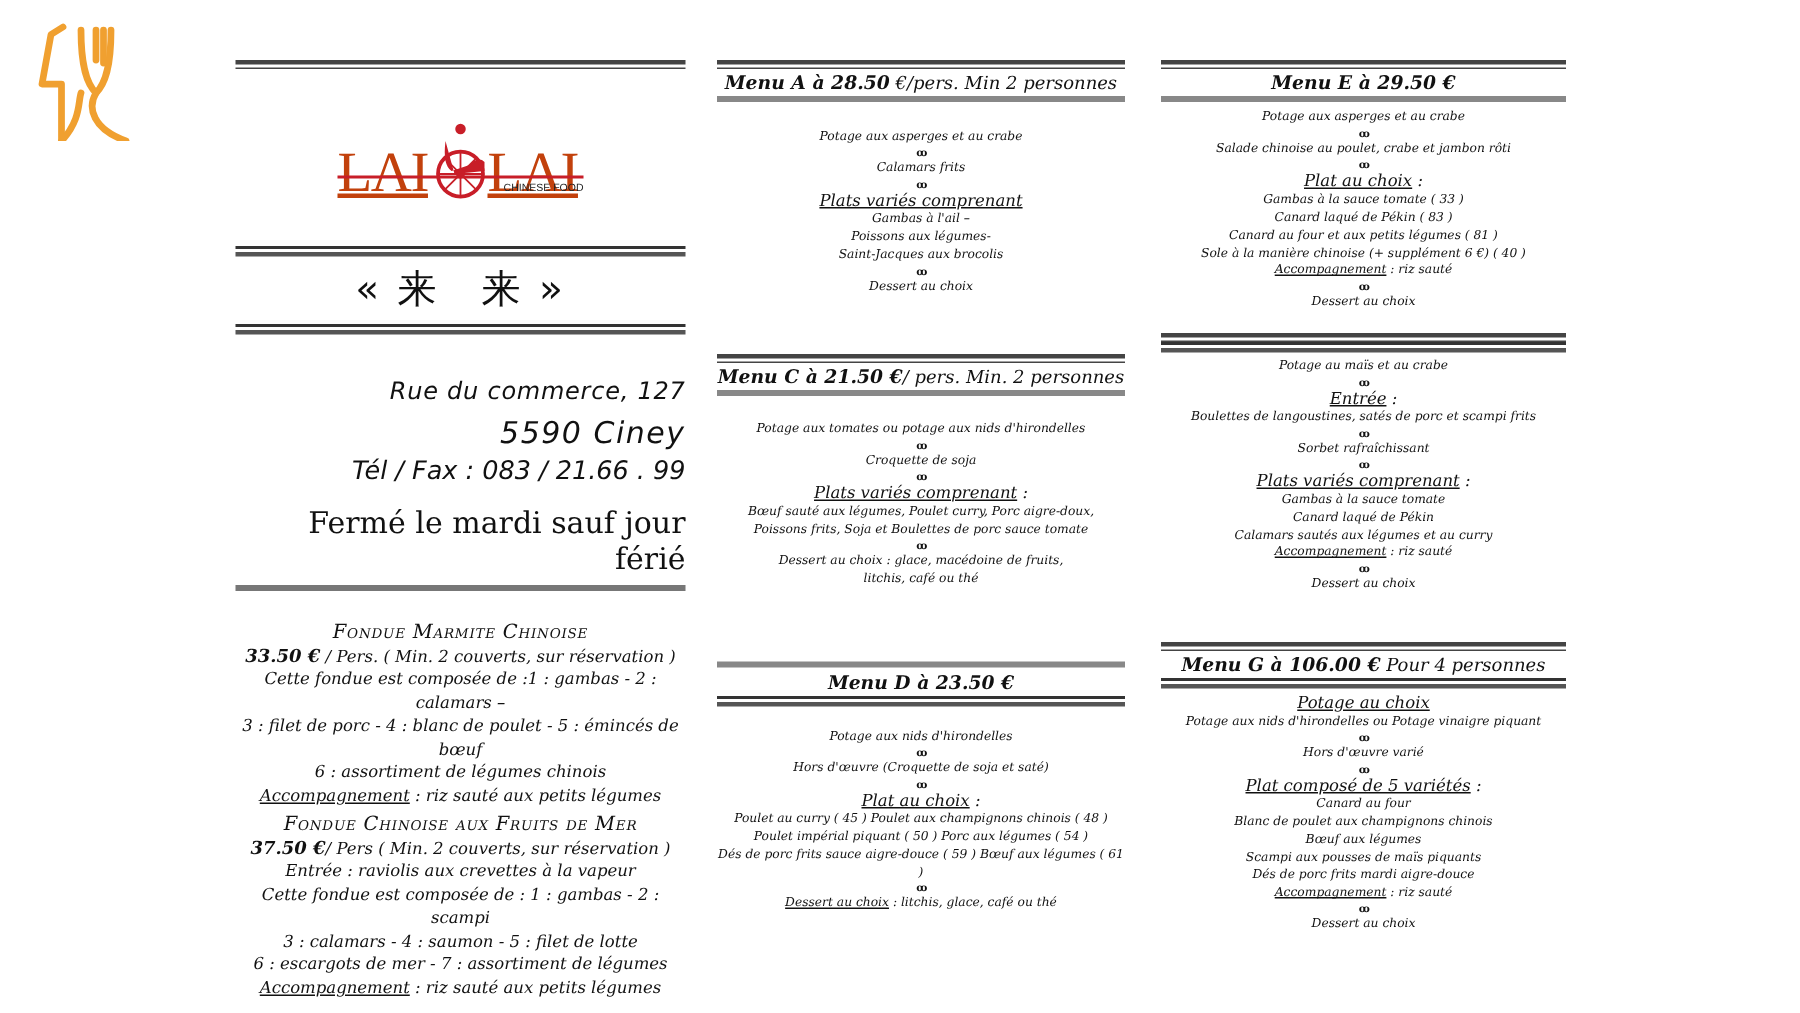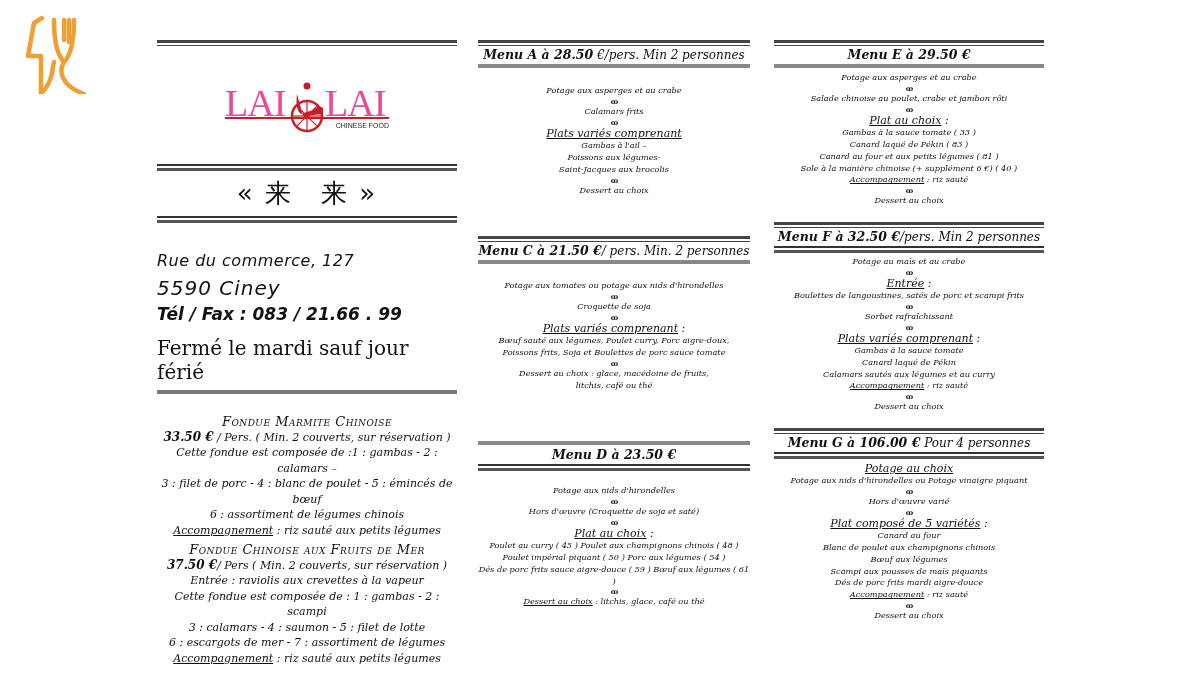--- a/index.html
+++ b/index.html
@@ -13,30 +13,30 @@
   .col-mid { left: 478px; width: 272px; }
   .col-right { left: 774px; width: 270px; }
 
   
   .rule { height: 6px; border-top: 3px solid #444; border-bottom: 1.5px solid #444; }
   .rule.thick { height: 7px; border-top: 2px solid #333; border-bottom: 3px solid #555; }
   .rule.grey { height: 5px; border-top: 4px solid #888; border-bottom: none; }
 
   .brand { text-align: center; height: 118px; position: relative; }
   .brand-logo { position: absolute; left: 68px; top: 38px; width: 164px; height: 58px; }
-  .brand-text { position: absolute; top: 0; font-family: "Liberation Serif", serif; font-size: 38px; color: #ec4899; letter-spacing: -1px; line-height: 1; }
+  .brand-text { position: absolute; top: 12px; font-family: "Liberation Serif", serif; font-size: 38px; color: #c2410c; letter-spacing: -1px; line-height: 1; text-decoration: underline; }
   .brand-sub { position: absolute; right: 0; top: 38px; font-family: "Liberation Sans", sans-serif; font-size: 7px; color: #222; }
   .brand-underline { position: absolute; left: 0; right: 0; top: 33px; height: 1.5px; background: #c81e28; }
 
   .chinese { text-align: center; font-size: 26px; line-height: 34px; margin: 5px 0 6px; letter-spacing: 2px; font-family: "DejaVu Sans", sans-serif; }
 
-  .addr { text-align: left; margin-top: 28px; font-family: "DejaVu Sans", sans-serif; }
+  .addr { text-align: right; margin-top: 28px; font-family: "DejaVu Sans", sans-serif; }
   .addr-1 { font-size: 16px; font-style: italic; letter-spacing: 0.5px; }
   .addr-2 { font-size: 20px; font-style: italic; margin-top: 6px; letter-spacing: 1px; }
-  .addr-3 { font-size: 17px; font-style: italic; font-weight: bold; margin-top: 4px; }
+  .addr-3 { font-size: 17px; font-style: italic; font-weight: normal; margin-top: 4px; }
   .addr-4 { font-size: 20px; margin-top: 12px; font-family: "DejaVu Serif", serif; }
   .addr-rule { height: 4px; background: #777; margin-top: 6px; }
 
   .fondue { text-align: center; font-style: italic; font-size: 11px; line-height: 15.5px; }
   .fondue-title { font-variant: small-caps; font-size: 13px; letter-spacing: 0.5px; }
   .fondue-price b { font-size: 12px; }
   .u { text-decoration: underline; }
 
   .menu-head { text-align: center; font-style: italic; font-size: 12px; line-height: 16px; padding: 1px 0; }
   .menu-head b { font-size: 12.5px; }
@@ -186,21 +186,20 @@
       <div>Canard au four et aux petits légumes ( 81 )</div>
       <div>Sole à la manière chinoise (+ supplément 6 €) ( 40 )</div>
       <div><span class="u">Accompagnement</span><span> : riz sauté</span></div>
       <div class="sep">ꝏ</div>
       <div>Dessert au choix</div>
     </div>
   </div>
 
   <div style="position:absolute;top:182px;left:0;right:0">
     <div class="rule"></div>
-    <div class="menu-head"><b>Menu F à 32.50 €</b><span>/pers.  Min 2 personnes</span></div>
     <div class="rule thick"></div>
     <div class="menu-body" style="margin-top:3px">
       <div>Potage au maïs et au crabe</div>
       <div class="sep">ꝏ</div>
       <div class="sub"><span class="u">Entrée</span><span> :</span></div>
       <div>Boulettes de langoustines, satés de porc et scampi frits</div>
       <div class="sep">ꝏ</div>
       <div>Sorbet rafraîchissant</div>
       <div class="sep">ꝏ</div>
       <div class="sub"><span class="u">Plats variés comprenant</span><span> :</span></div>

